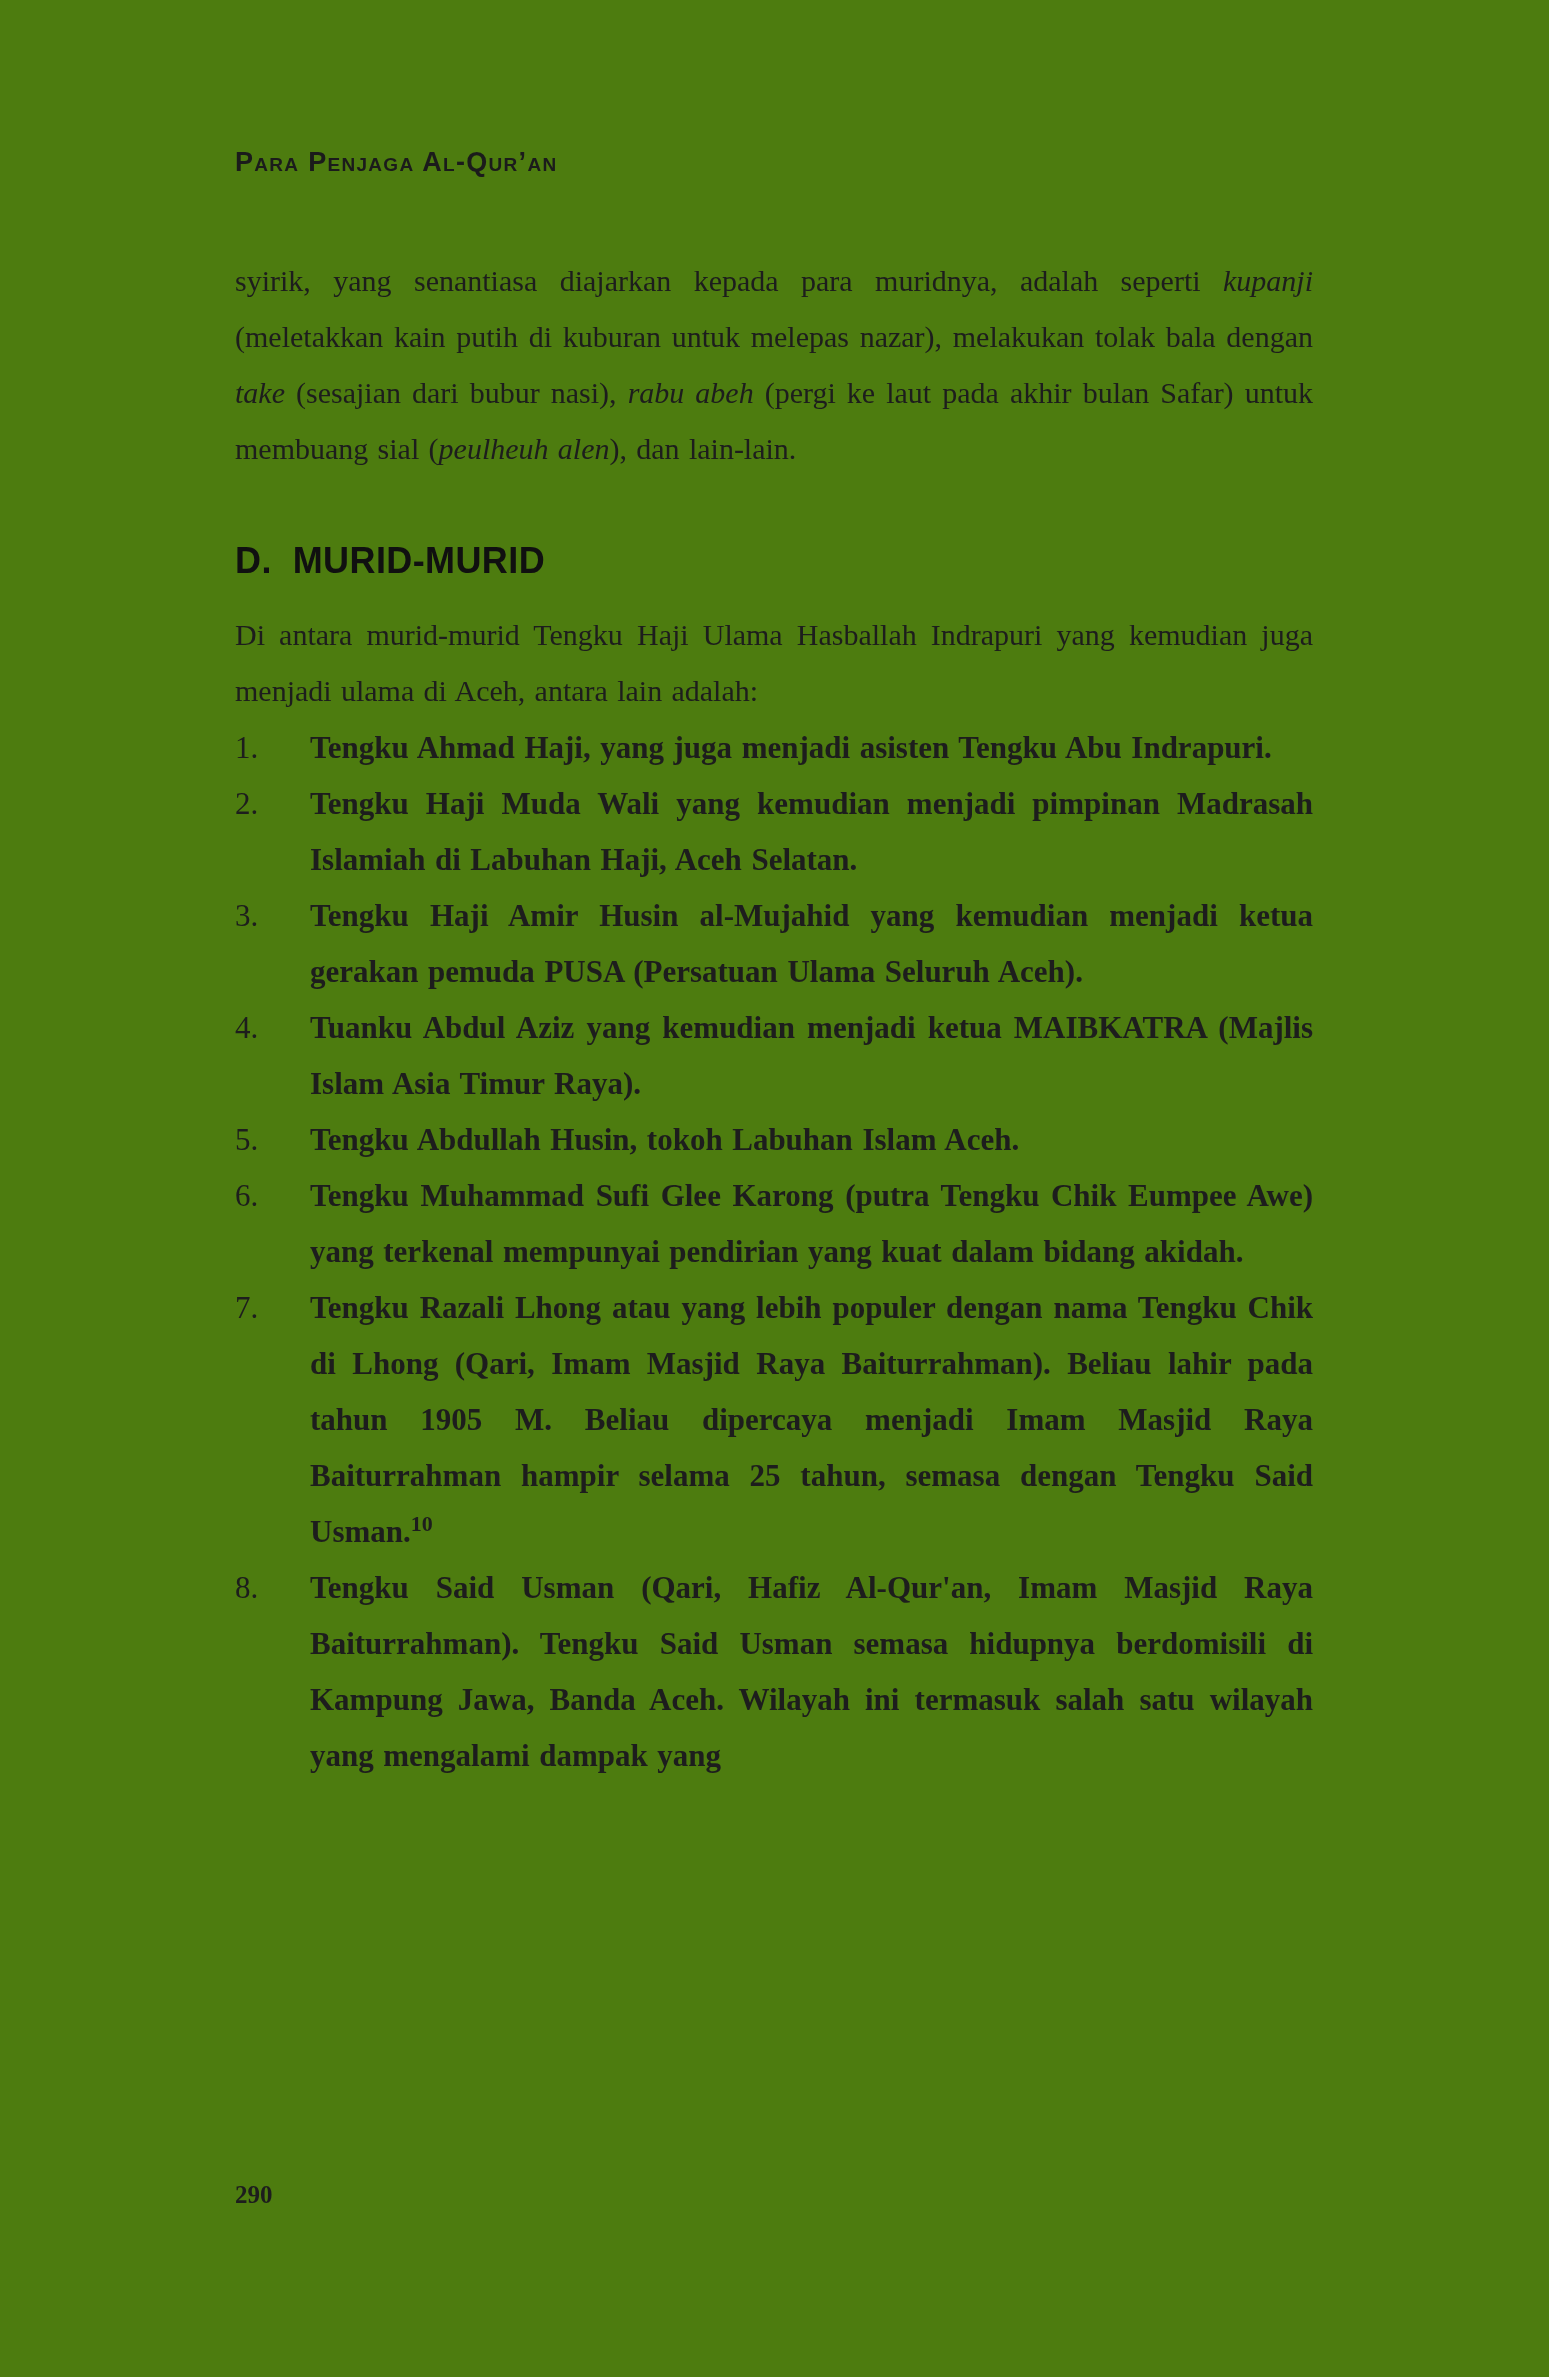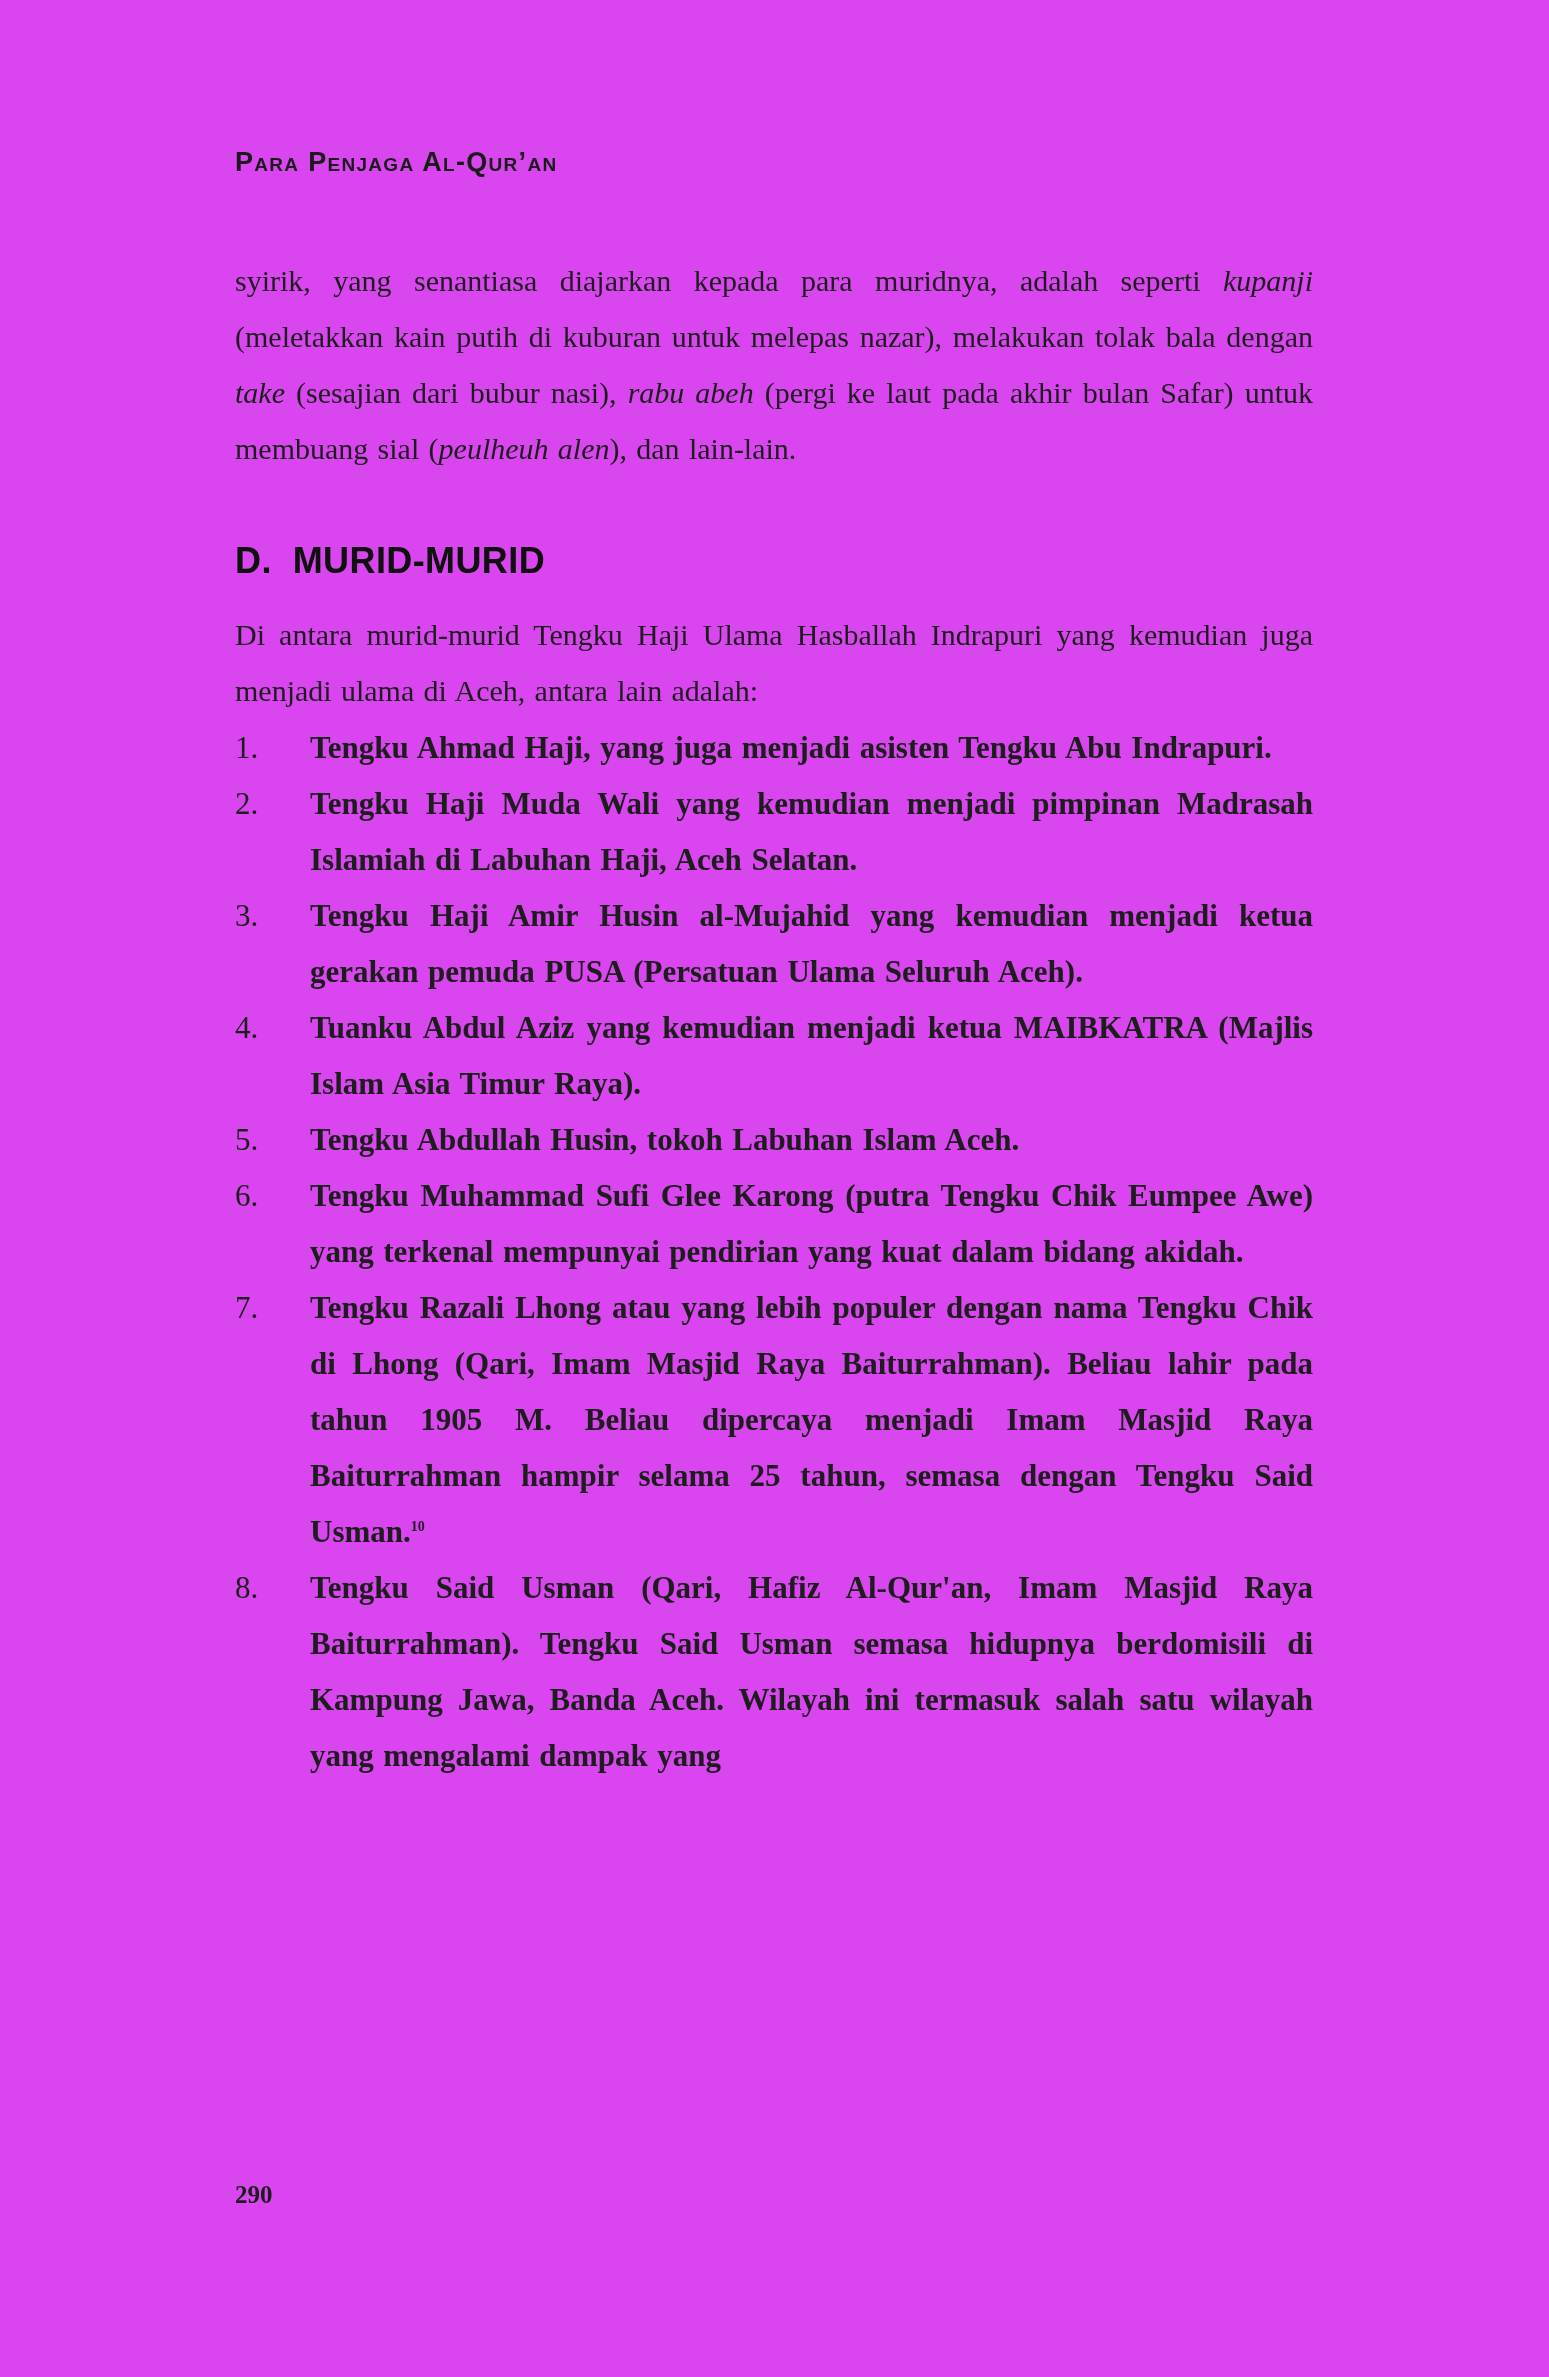--- a/index.html
+++ b/index.html
@@ -4,21 +4,21 @@
 <style>
   html, body {
     margin: 0;
     padding: 0;
     background: #ffffff;
   }
   .page {
     position: relative;
     width: 1549px;
     height: 2377px;
-    background: #d946ef;
+    background: #4d7c0f;
     box-sizing: border-box;
     padding: 147px 236px 0 235px;
     font-family: "Liberation Serif", serif;
     color: #1d1d1d;
     overflow: hidden;
   }
   .running-header {
     font-family: "Liberation Sans", sans-serif;
     font-weight: 700;
     font-variant: small-caps;
@@ -65,21 +65,21 @@
   }
   .item-text {
     flex: 1;
     font-size: 31px;
     line-height: 56px;
     text-align: justify;
     word-spacing: 1.8px;
     font-weight: bold;
   }
   sup.footnote {
-    font-size: 14px;
+    font-size: 22px;
     line-height: 0;
     vertical-align: super;
   }
   .page-number {
     position: absolute;
     left: 235px;
     top: 2181px;
     font-size: 25px;
     color: #1d1d1d;
     font-weight: bold;

